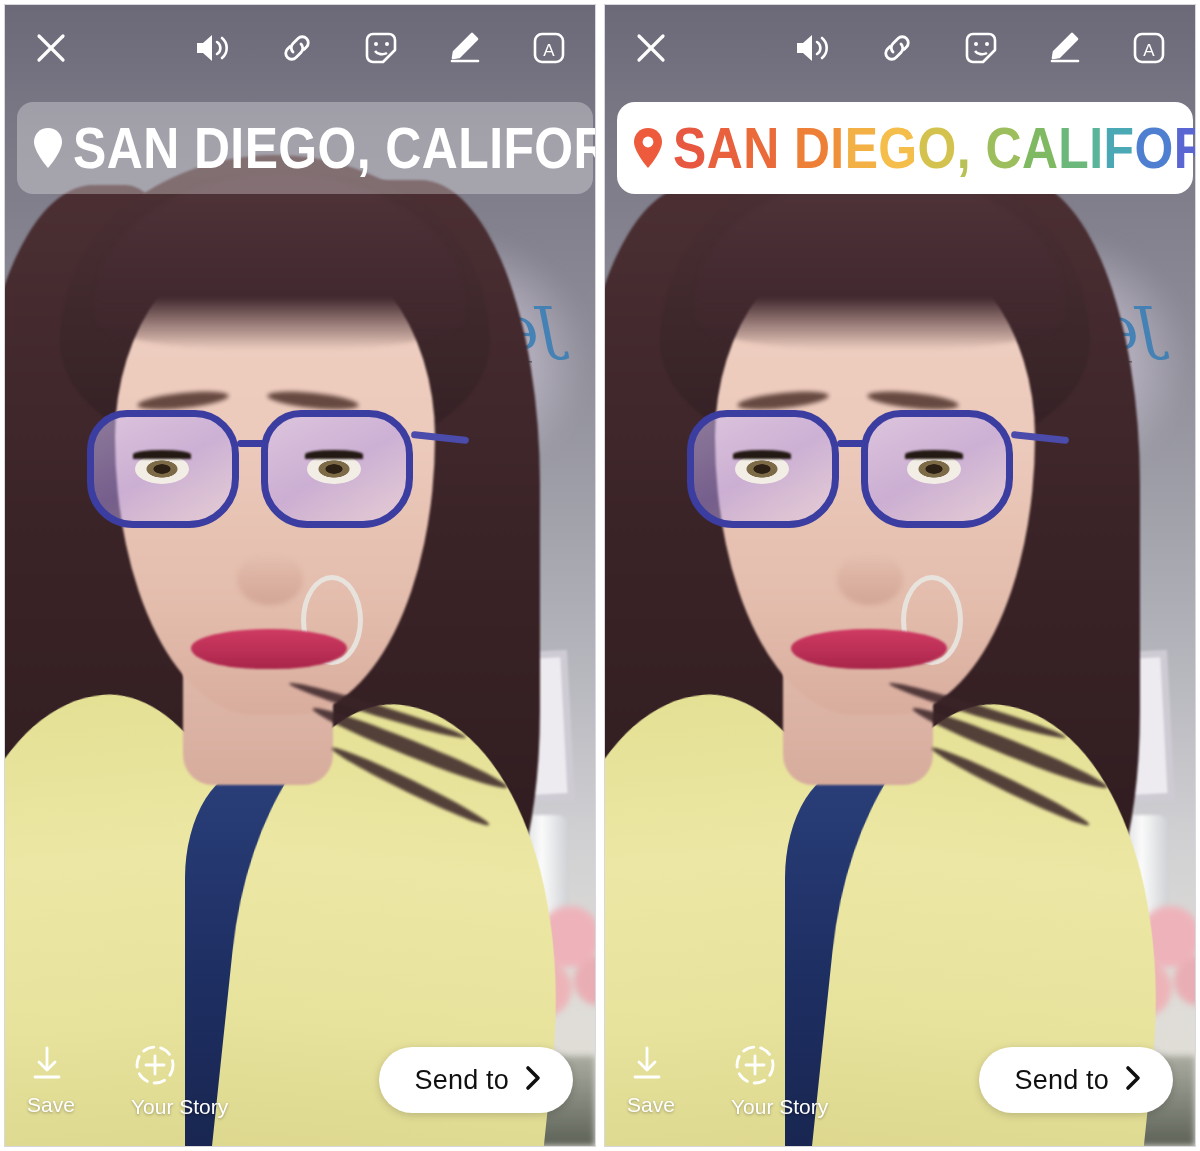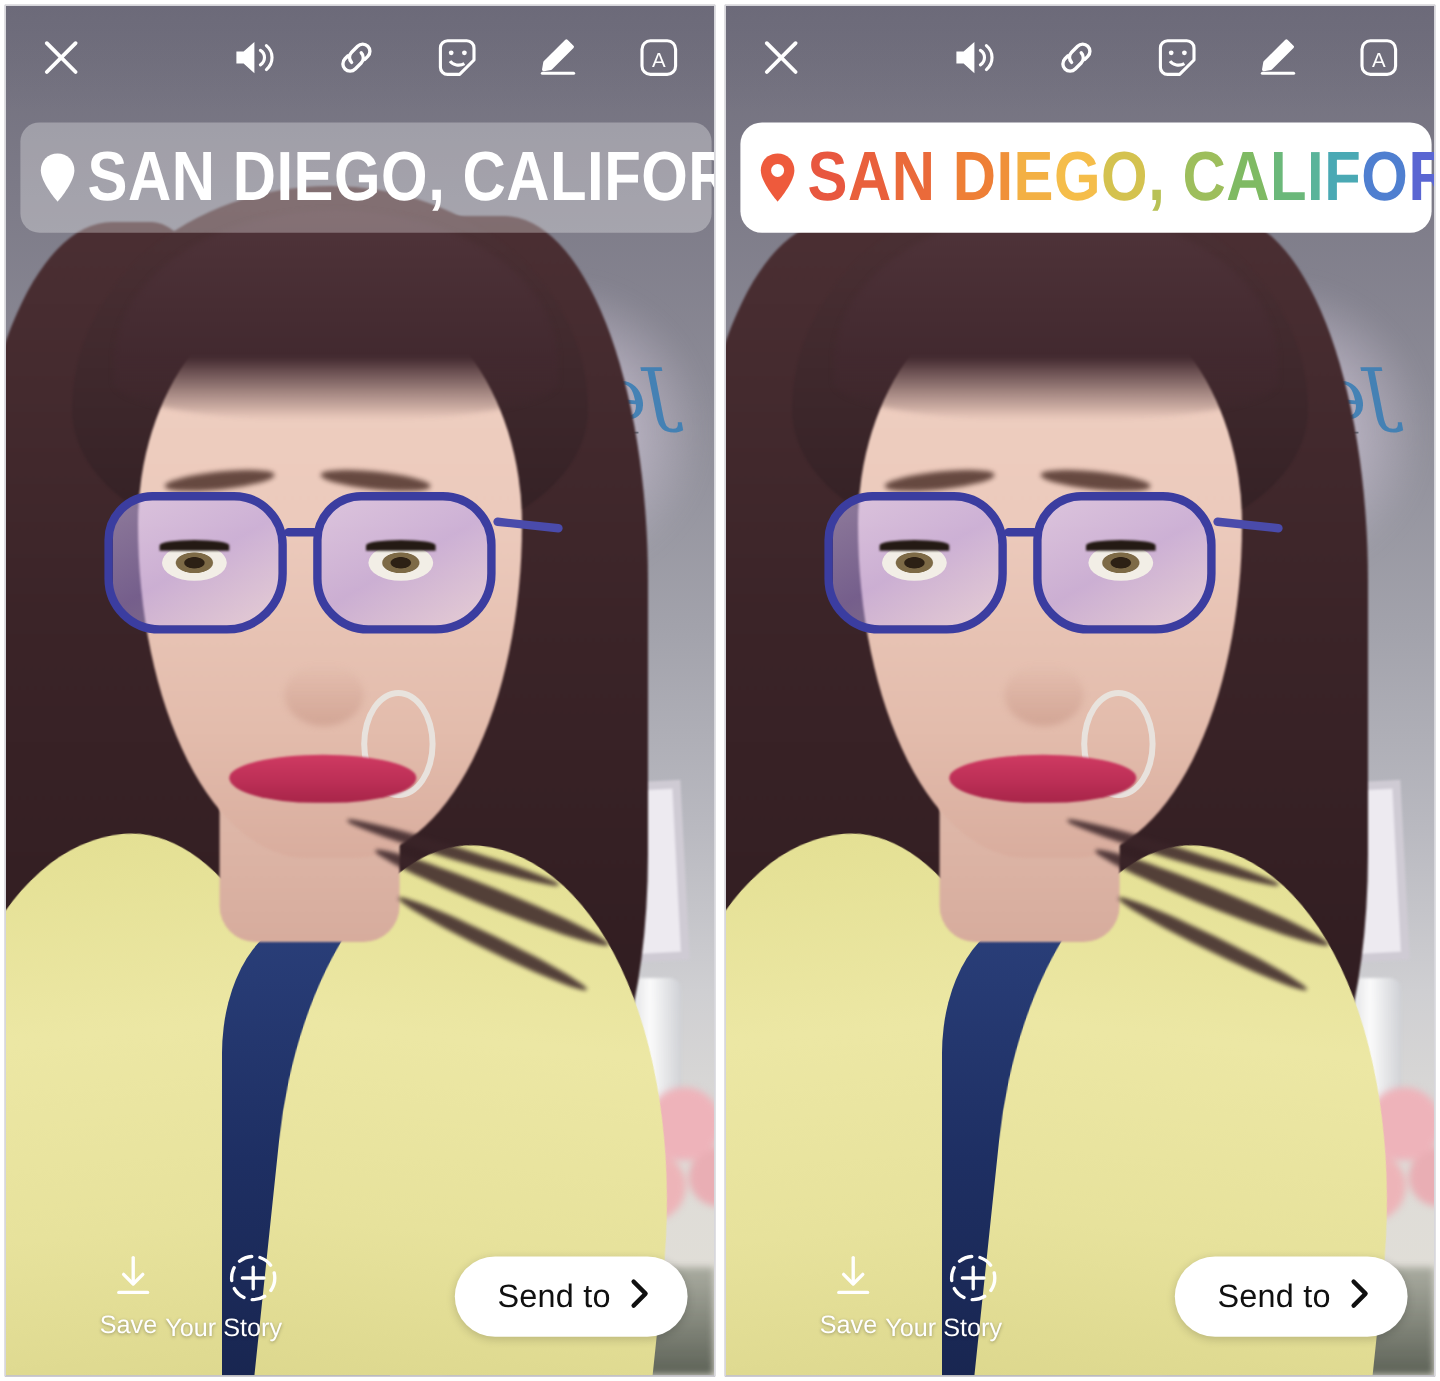--- a/index.html
+++ b/index.html
@@ -392,21 +392,21 @@
     width: 100%;
     height: 132px;
     display: flex;
     align-items: center;
     padding: 0 22px;
     z-index: 6;
   }
   .action {
     display: flex;
     flex-direction: column;
-    align-items: flex-end;
+    align-items: flex-start;
     justify-content: center;
     width: 104px;
     cursor: pointer;
     color: #ffffff;
   }
   .action-label {
     margin-top: 6px;
     font-size: 21px;
     color: #ffffff;
     text-shadow: 0 1px 3px rgba(0,0,0,0.35);

